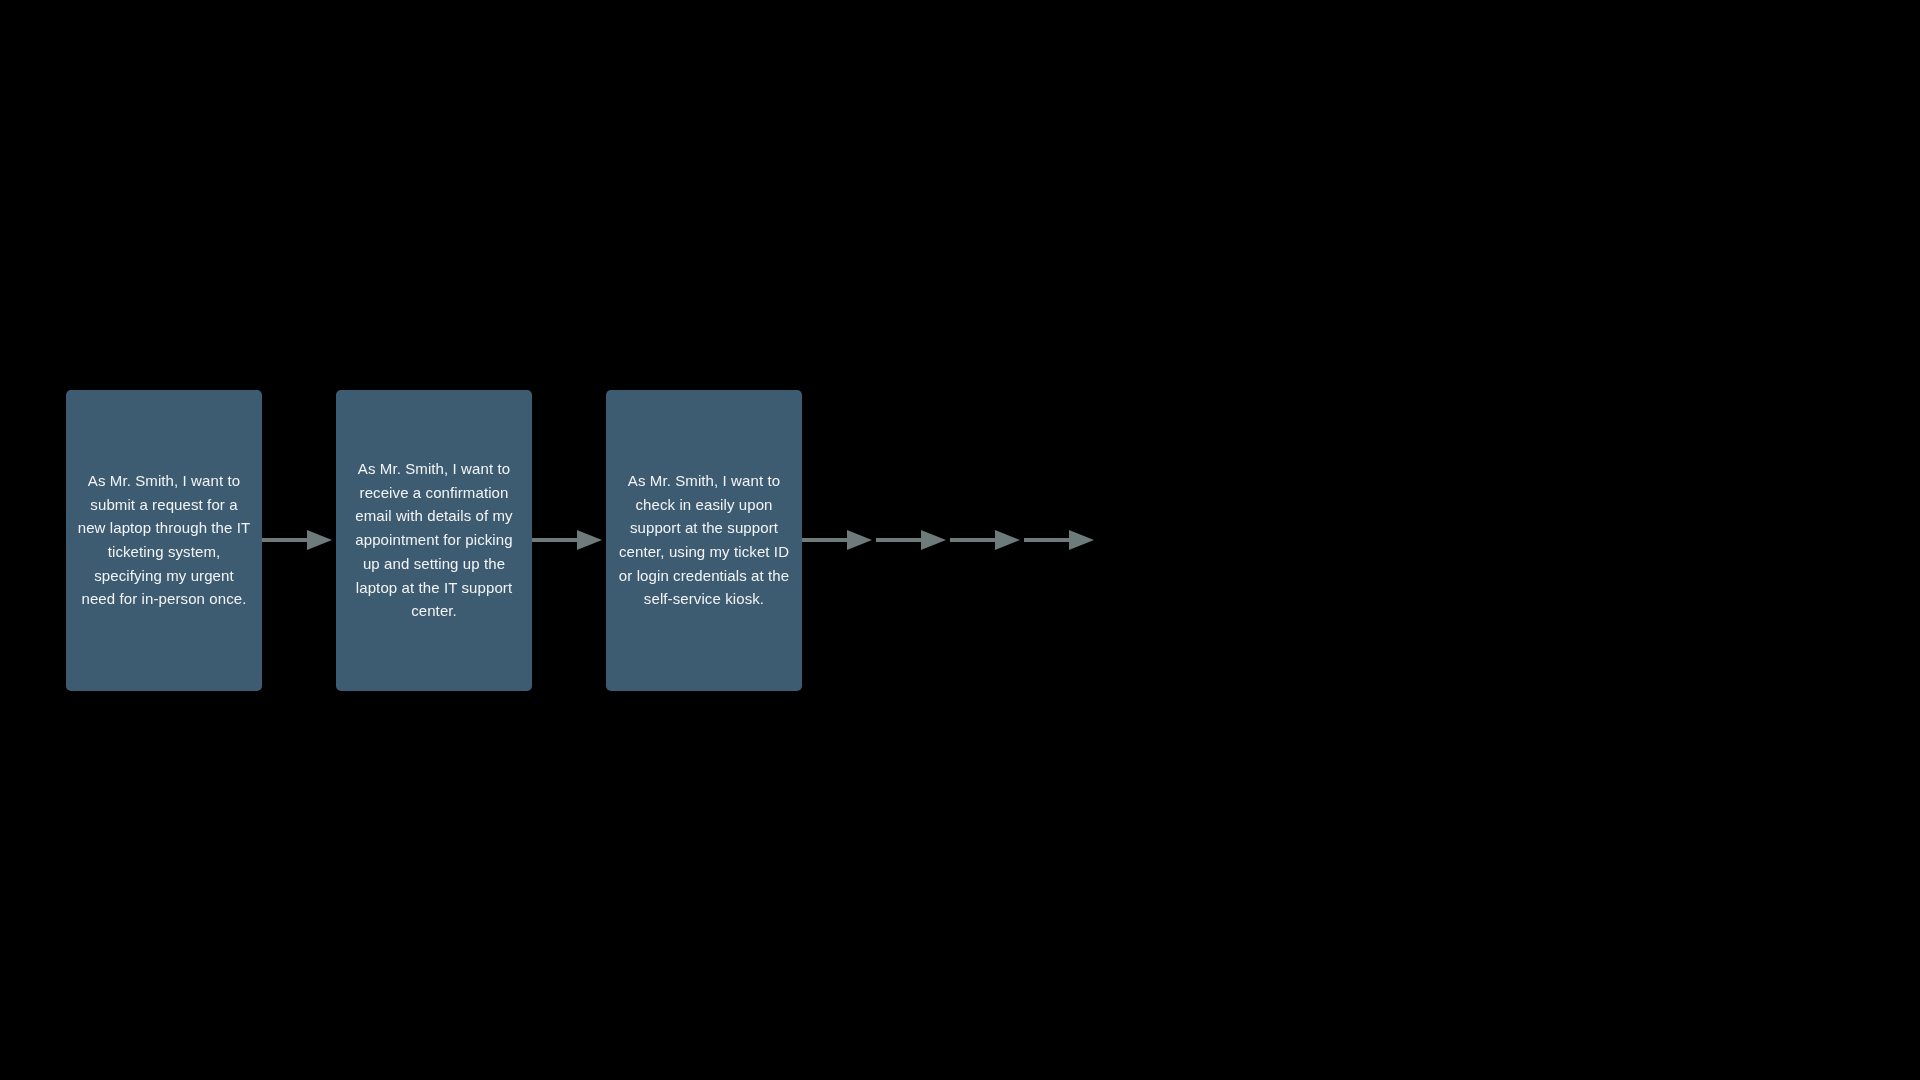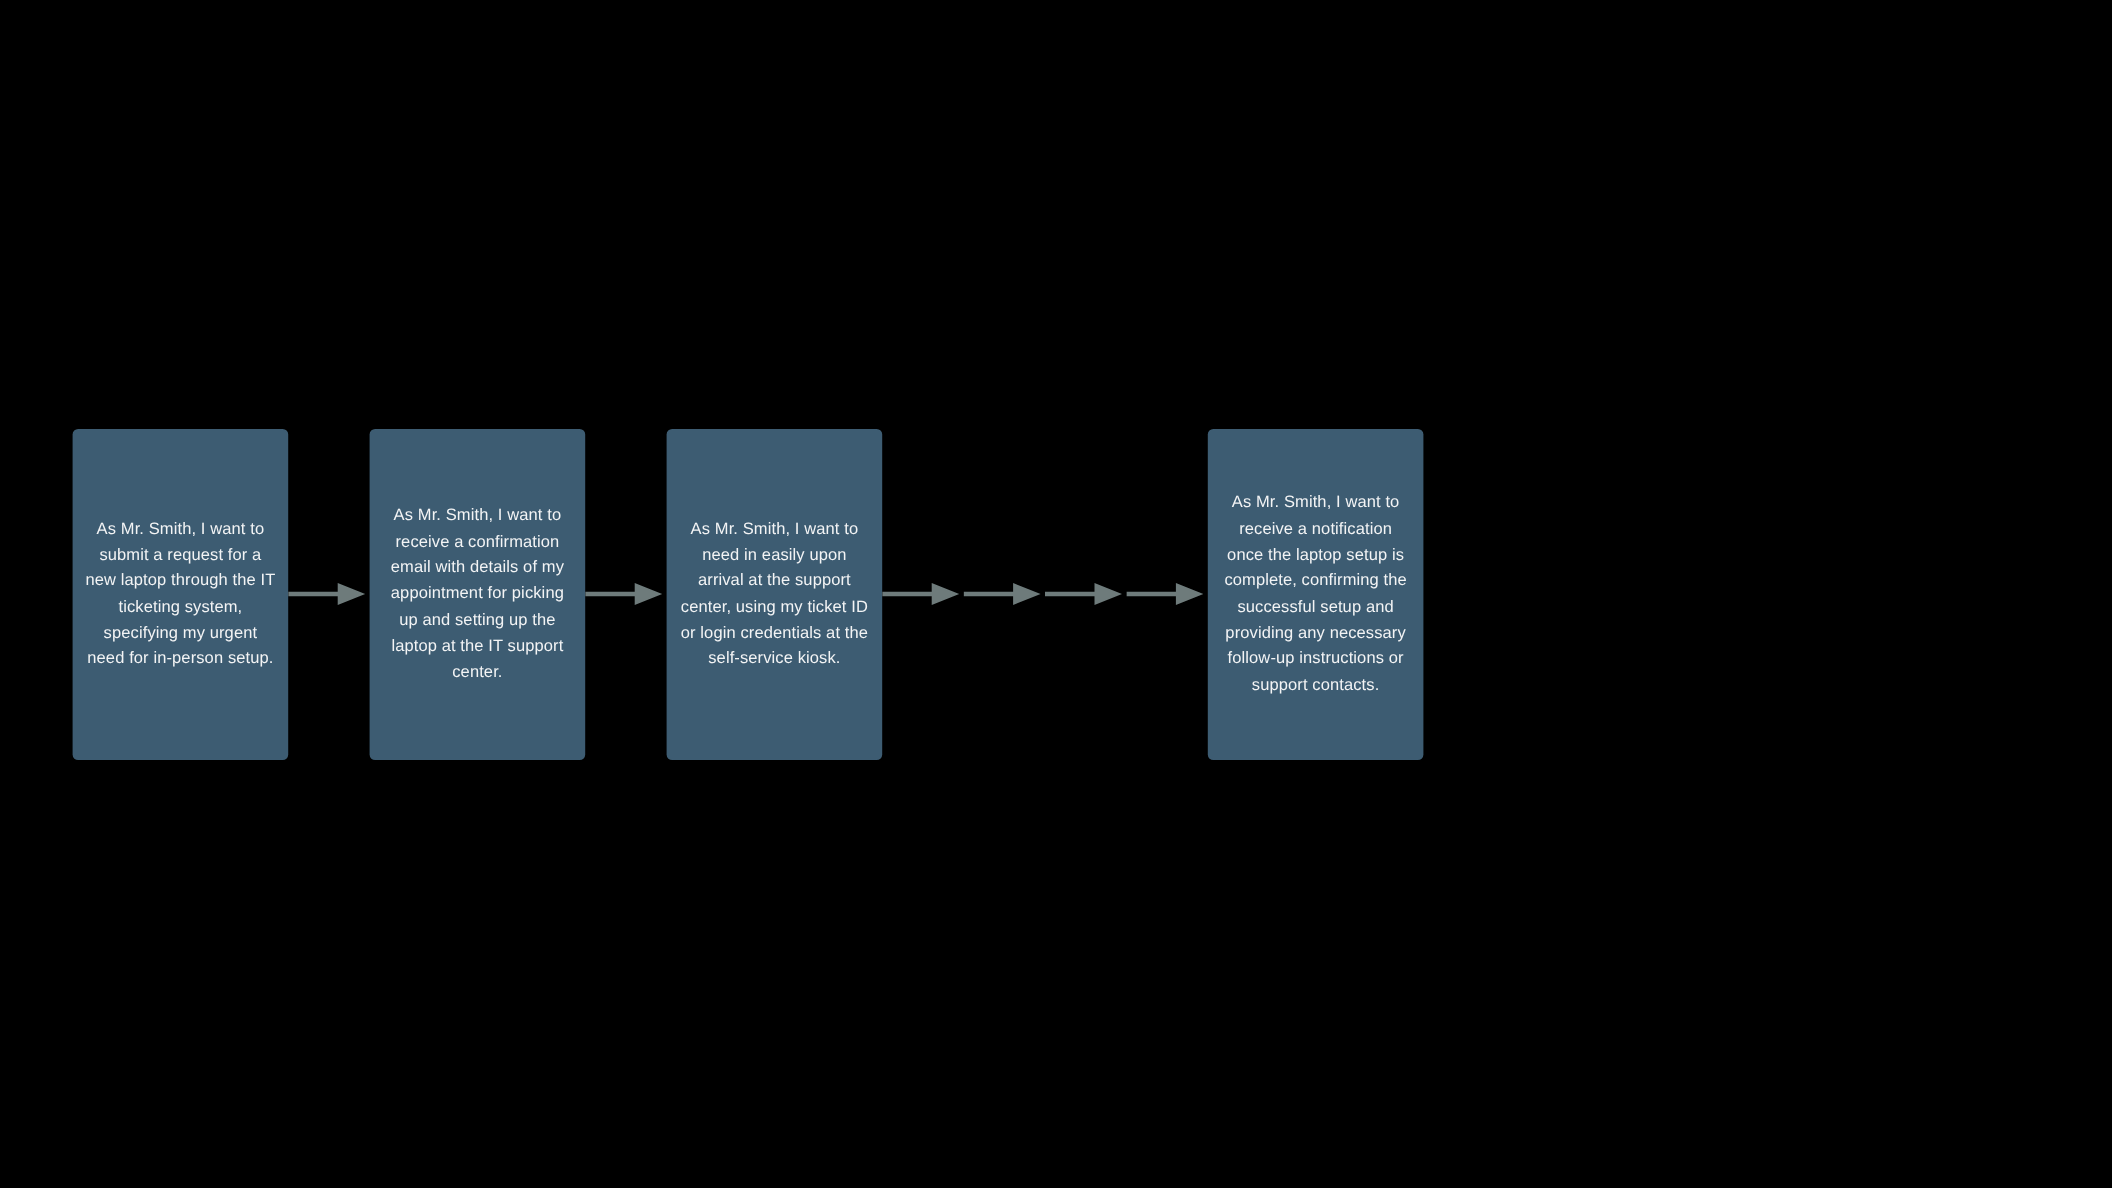--- a/index.html
+++ b/index.html
@@ -73,21 +73,21 @@
     display: block;
   }
 </style>
 </head>
 <body>
 
 <div id="flow-canvas">
   <div id="flow-chain">
 
     <div class="node">
-      <div class="node-text">As Mr. Smith, I want to submit a request for a new laptop through the IT ticketing system, specifying my urgent need for in-person setup.</div>
+      <div class="node-text">As Mr. Smith, I want to submit a request for a new laptop through the IT ticketing system, specifying my urgent need for in-person once.</div>
     </div>
 
     <div class="connector">
       <span>
         <svg width="74" height="26" viewBox="0 0 74 26" xmlns="http://www.w3.org/2000/svg">
           <path d="M0 11 H45 V3 L70 13 L45 23 V15 H0 Z" fill="#6E7B7B"></path>
         </svg>
       </span>
     </div>
 
@@ -97,21 +97,21 @@
 
     <div class="connector">
       <span>
         <svg width="74" height="26" viewBox="0 0 74 26" xmlns="http://www.w3.org/2000/svg">
           <path d="M0 11 H45 V3 L70 13 L45 23 V15 H0 Z" fill="#6E7B7B"></path>
         </svg>
       </span>
     </div>
 
     <div class="node">
-      <div class="node-text">As Mr. Smith, I want to need in easily upon arrival at the support center, using my ticket ID or login credentials at the self-service kiosk.</div>
+      <div class="node-text">As Mr. Smith, I want to check in easily upon support at the support center, using my ticket ID or login credentials at the self-service kiosk.</div>
     </div>
 
     <div class="connector">
       <span>
         <svg width="74" height="26" viewBox="0 0 74 26" xmlns="http://www.w3.org/2000/svg">
           <path d="M0 11 H45 V3 L70 13 L45 23 V15 H0 Z" fill="#6E7B7B"></path>
         </svg>
       </span>
     </div>
 
@@ -135,18 +135,15 @@
 
 
     <div class="connector">
       <span>
         <svg width="74" height="26" viewBox="0 0 74 26" xmlns="http://www.w3.org/2000/svg">
           <path d="M0 11 H45 V3 L70 13 L45 23 V15 H0 Z" fill="#6E7B7B"></path>
         </svg>
       </span>
     </div>
 
-    <div class="node">
-      <div class="node-text">As Mr. Smith, I want to receive a notification once the laptop setup is complete, confirming the successful setup and providing any necessary follow-up instructions or support contacts.</div>
-    </div>
 
   </div>
 </div>
 
 </body></html>

